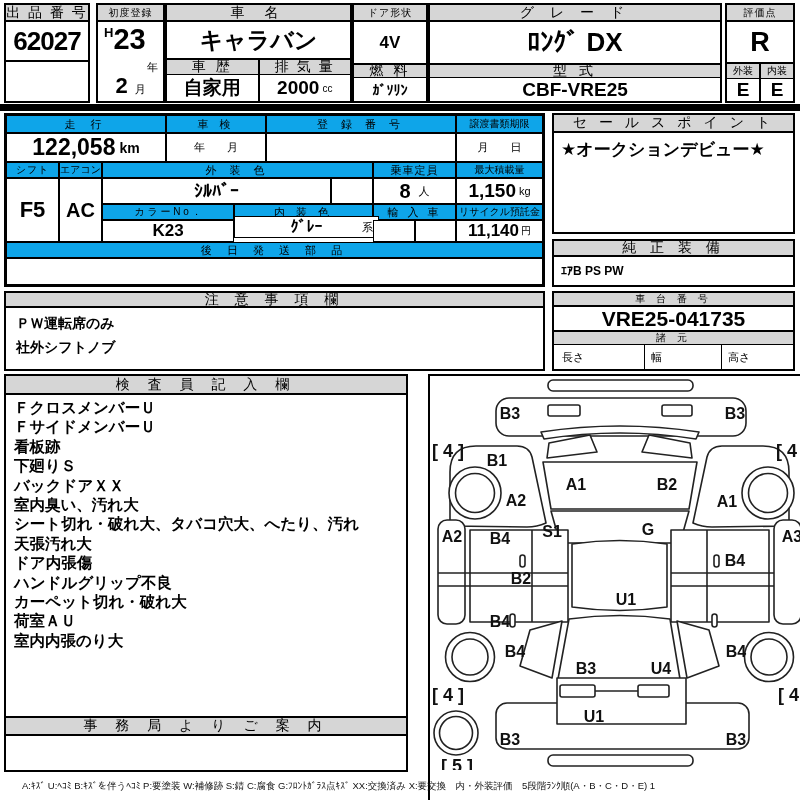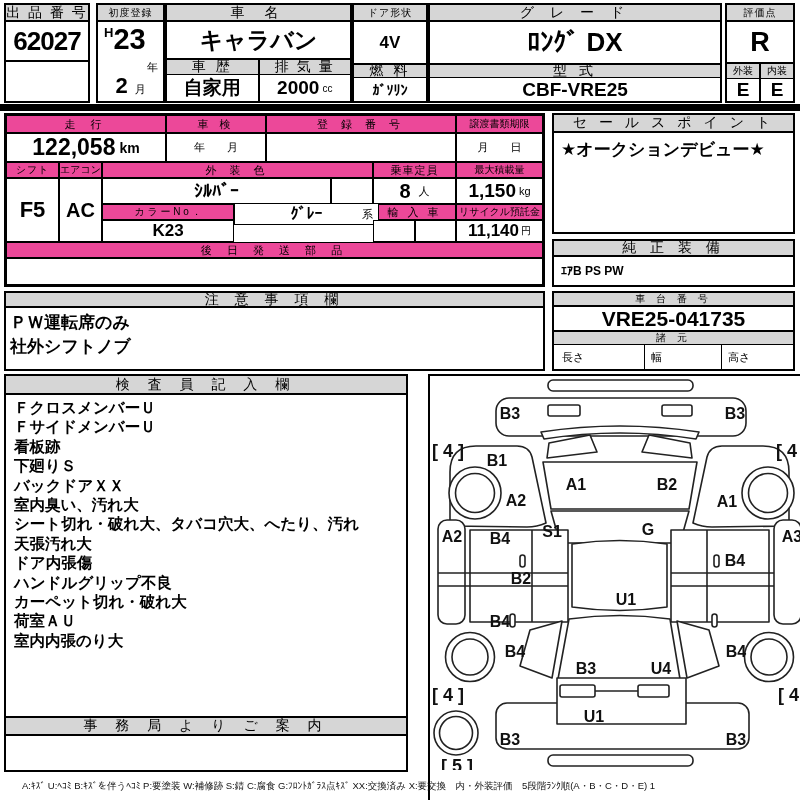--- a/index.html
+++ b/index.html
@@ -2,21 +2,21 @@
 <html><head>
 <meta charset="utf-8">
 <style>
 *{box-sizing:border-box;margin:0;padding:0}
 html,body{width:800px;background:#fff}
 body{font-family:"Liberation Sans","DejaVu Sans",sans-serif;color:#000}
 .sheet{position:relative;width:800px;height:800px;background:#fff;overflow:hidden}
 .box{position:absolute;border:2px solid #000;background:#fff;display:flex;flex-direction:column}
 .hd{background:#d6d6d6;border-bottom:2px solid #000;display:flex;align-items:center;justify-content:center;font-size:14px;white-space:nowrap;overflow:hidden;flex:0 0 auto}
 .c{position:absolute;border:1px solid #000;display:flex;align-items:center;justify-content:center;white-space:nowrap;overflow:hidden;background:#fff}
-.ch{background:#ec4899;font-size:11px}
+.ch{background:#0ea5e9;font-size:11px}
 .blackbar{position:absolute;background:#000}
 .legend{position:absolute;font-size:9.5px;white-space:nowrap;color:#111}
 .dl{font:bold 16px "Liberation Sans","DejaVu Sans",sans-serif;fill:#111;text-anchor:middle}
 .dt{font:bold 18px "Liberation Sans","DejaVu Sans",sans-serif;fill:#111;text-anchor:middle}
 svg *{vector-effect:non-scaling-stroke}
 .listlines{font-weight:bold;font-size:15.5px;line-height:19.4px;padding:3px 8px;overflow:hidden}
 </style>
 </head>
 <body>
 
@@ -118,21 +118,21 @@
         <span style="font-size:19px;font-weight:bold">1,150</span>
         <span style="font-size:11px;margin-left:3px">kg</span>
       </div>
 
     <div class="c ch" style="left:96px;top:89px;width:132px;height:16px;font-size:10px">カ ラ ー N o ．</div>
     <div class="c ch" style="left:228px;top:89px;width:139px;height:16px;letter-spacing:4px">内 装 色</div>
     <div class="c ch" style="left:367px;top:89px;width:83px;height:16px;letter-spacing:3px">輸 入 車</div>
     <div class="c ch" style="left:450px;top:89px;width:87px;height:16px;font-size:10px">リサイクル預託金</div>
 
     <div class="c" style="left:96px;top:105px;width:132px;height:22px;font-size:17px;font-weight:bold">K23</div>
-    <div class="c" style="left:228px;top:88px;width:145px;height:22px">
+    <div class="c" style="left:228px;top:101px;width:145px;height:22px">
         <span style="font-size:16px;font-weight:bold">ｸﾞﾚｰ</span>
         <span style="position:absolute;right:5px;font-size:11px">系</span>
       </div>
     <div class="c" style="left:367px;top:105px;width:42px;height:22px"></div>
     <div class="c" style="left:409px;top:105px;width:41px;height:22px"></div>
     <div class="c" style="left:450px;top:105px;width:87px;height:22px">
         <span style="font-size:17px;font-weight:bold">11,140</span>
         <span style="font-size:10px;margin-left:2px">円</span>
       </div>
 
@@ -145,21 +145,21 @@
     <div style="flex:1;padding:5px 7px;font-size:17px;font-weight:bold">★オークションデビュー★</div>
   </div>
 
   <div class="box" style="left:552px;top:239px;width:243px;height:48px">
     <div class="hd" style="height:16px;letter-spacing:5px">純 正 装 備</div>
     <div style="flex:1;display:flex;align-items:center;padding-left:7px;font-size:12px;font-weight:bold">ｴｱB PS PW</div>
   </div>
 
   <div class="box" style="left:4px;top:291px;width:541px;height:80px">
     <div class="hd" style="height:15px;letter-spacing:6px">注 意 事 項 欄</div>
-    <div class="listlines" style="font-size:17px;line-height:24px;padding:3px 4px">
+    <div class="listlines" style="font-size:14px;line-height:24px;padding:3px 10px">
         <div>ＰＷ運転席のみ</div>
         <div>社外シフトノブ</div>
       </div>
   </div>
 
   <div class="box" style="left:552px;top:291px;width:243px;height:80px">
     <div class="hd" style="height:14px;font-size:10px;letter-spacing:4px">車 台 番 号</div>
     <div style="height:25px;display:flex;align-items:center;justify-content:center;font-size:21px;font-weight:bold;border-bottom:2px solid #000">VRE25-041735</div>
     <div class="hd" style="height:13px;font-size:10px;letter-spacing:4px;border-bottom:1px solid #000">諸 元</div>
     <div style="flex:1;display:flex">

